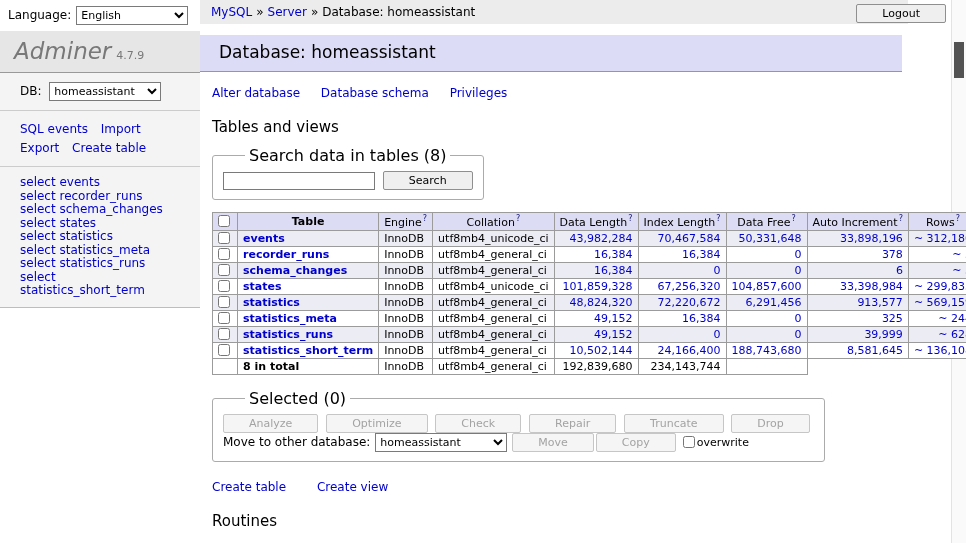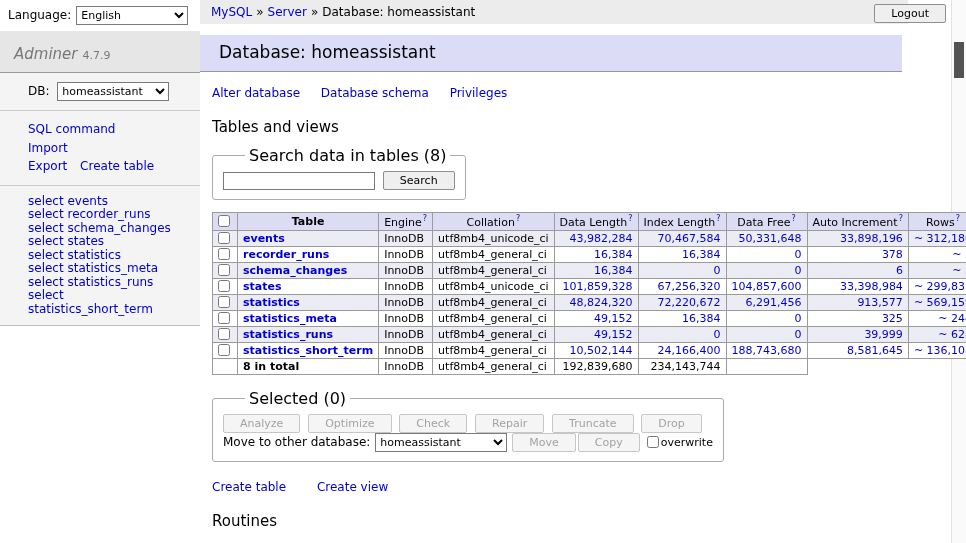--- a/index.html
+++ b/index.html
@@ -7,21 +7,21 @@
   body {
     width: 966px; height: 543px; overflow: hidden; position: relative;
     font-family: "DejaVu Sans", "Liberation Sans", sans-serif;
     font-size: 12px; color: #000; background: #fff;
   }
   a { color: #0000cc; text-decoration: none; cursor: pointer; }
 
   button {
     font-family: inherit; font-size: 11px; color: #000;
     background: #efefef; border: 1px solid #8f8f8f; border-radius: 2px;
-    padding: 2px 16px; line-height: 1.2;
+    padding: 2px 25px; line-height: 1.2;
   }
   button:disabled { color: #a3a3a3; border-color: #c6c6c6; background: #f5f5f5; }
   select {
     font-family: inherit; font-size: 11px; height: 19px;
     border: 1px solid #7a7a7a; background: #fff; border-radius: 0;
   }
   input[type=text] {
     font-family: inherit; font-size: 11px; width: 152px; height: 18px;
     border: 1px solid #7a7a7a; padding: 1px 3px;
   }
@@ -49,23 +49,23 @@
 
   
   #sidebar {
     position: absolute; left: 0; top: 31px; width: 200px;
     background: #f4f4f4; border-bottom: 1px solid #bdbdbd;
   }
   #sidebar h1 {
     margin: 0; padding: 6px 14px 7px; background: #e6e6e6;
     border-bottom: 1px solid #999; font-weight: normal;
   }
-  #sidebar h1 .app { font-style: italic; font-size: 15px; color: #787878; }
+  #sidebar h1 .app { font-style: italic; font-size: 23px; color: #787878; }
   #sidebar h1 .ver { font-size: 11px; color: #787878; margin-left: 5px; }
-  .side-sec { padding: 9px 28px; border-bottom: 1px solid #ccc; }
+  .side-sec { padding: 9px 20px; border-bottom: 1px solid #ccc; }
   .side-sec:last-child { border-bottom: none; }
   .side-links { line-height: 1.55; }
   .side-links a { margin-right: 9px; }
   #table-list a { display: block; font-size: 12px; line-height: 13.5px; }
 
   
   #main { position: absolute; left: 200px; top: 24px; width: 702px; }
   h2.page-title {
     margin: 11px 0 0; padding: 7px 19px 9px; font-size: 17px; font-weight: normal;
     background: #dcdcf7; border-bottom: 1px solid #96969e;
@@ -124,21 +124,21 @@
 <div id="sidebar">
   <h1>
     <a href="#" class="app">Adminer</a><span class="ver">4.7.9</span>
   </h1>
   <div class="side-sec">
     <span>DB:</span>
     <select style="width:112px; margin-left:4px;"><option>homeassistant</option></select>
   </div>
   <div class="side-sec side-links">
     <div>
-      <a href="#">SQL command</a>
+      <a href="#">SQL events</a>
       <a href="#">Import</a>
     </div>
     <div>
       <a href="#">Export</a>
       <a href="#">Create table</a>
     </div>
   </div>
   <div class="side-sec" id="table-list">
       <a href="#">select events</a>
       <a href="#">select recorder_runs</a>

